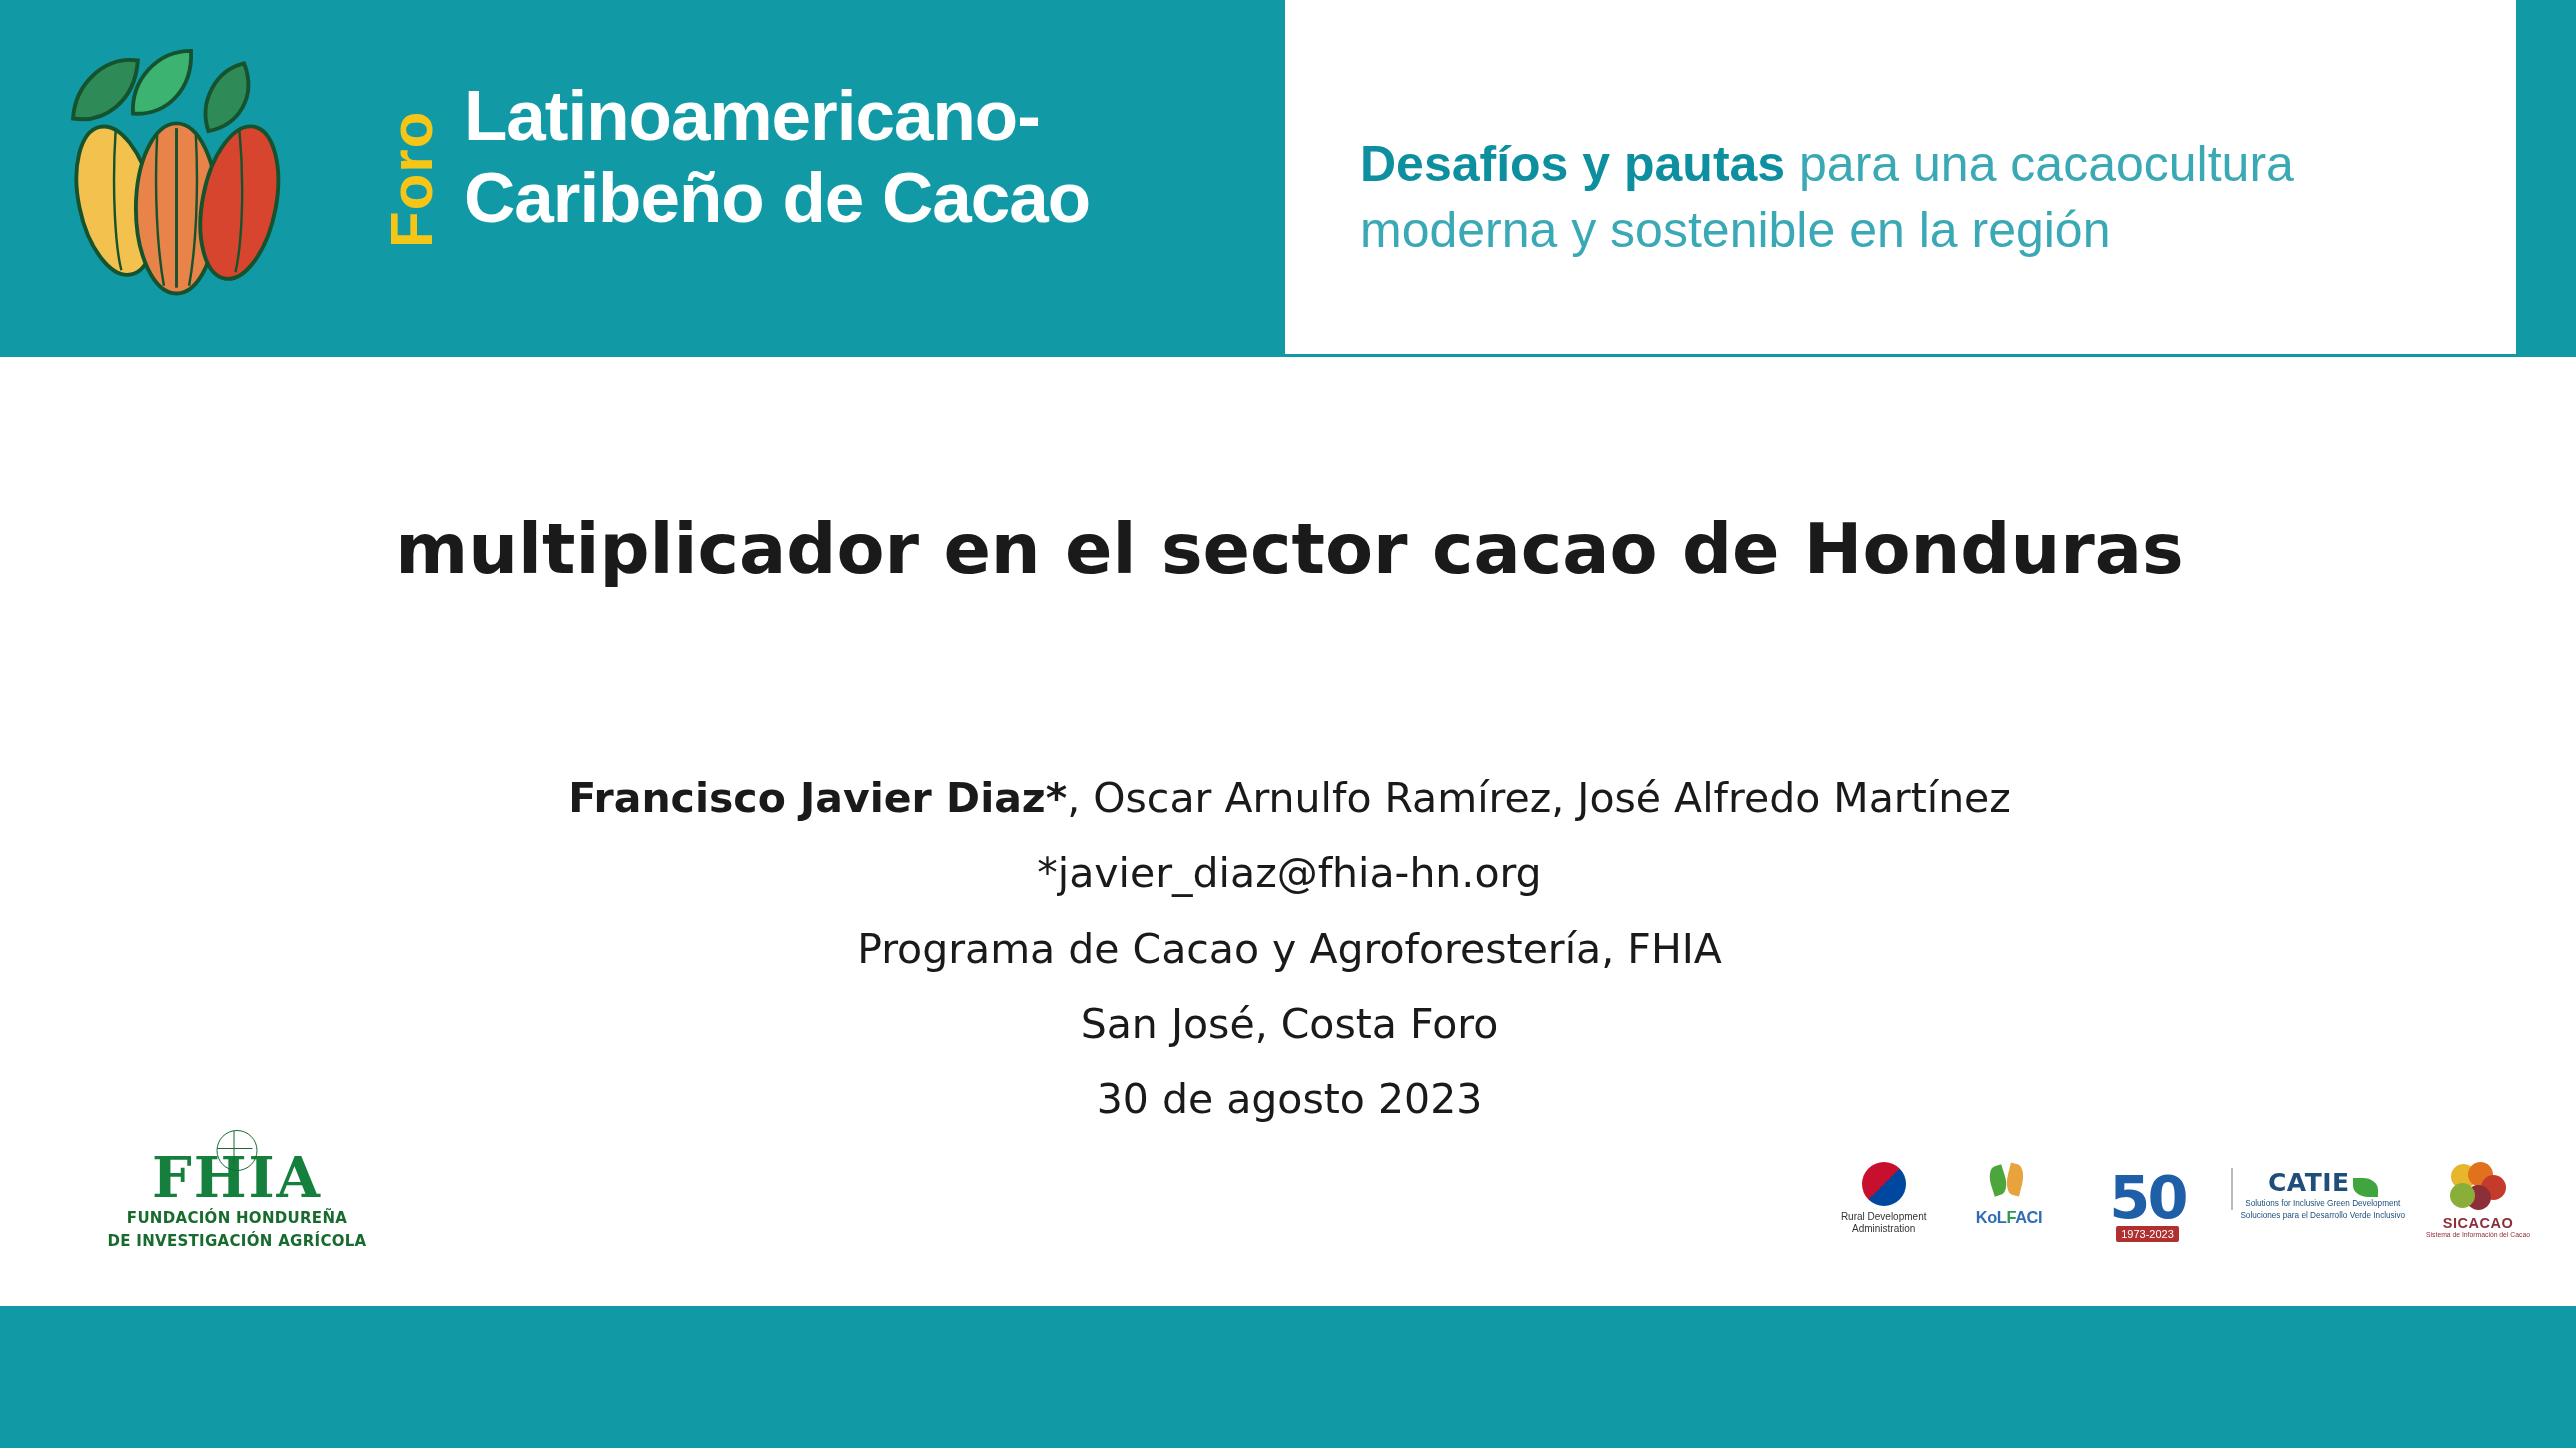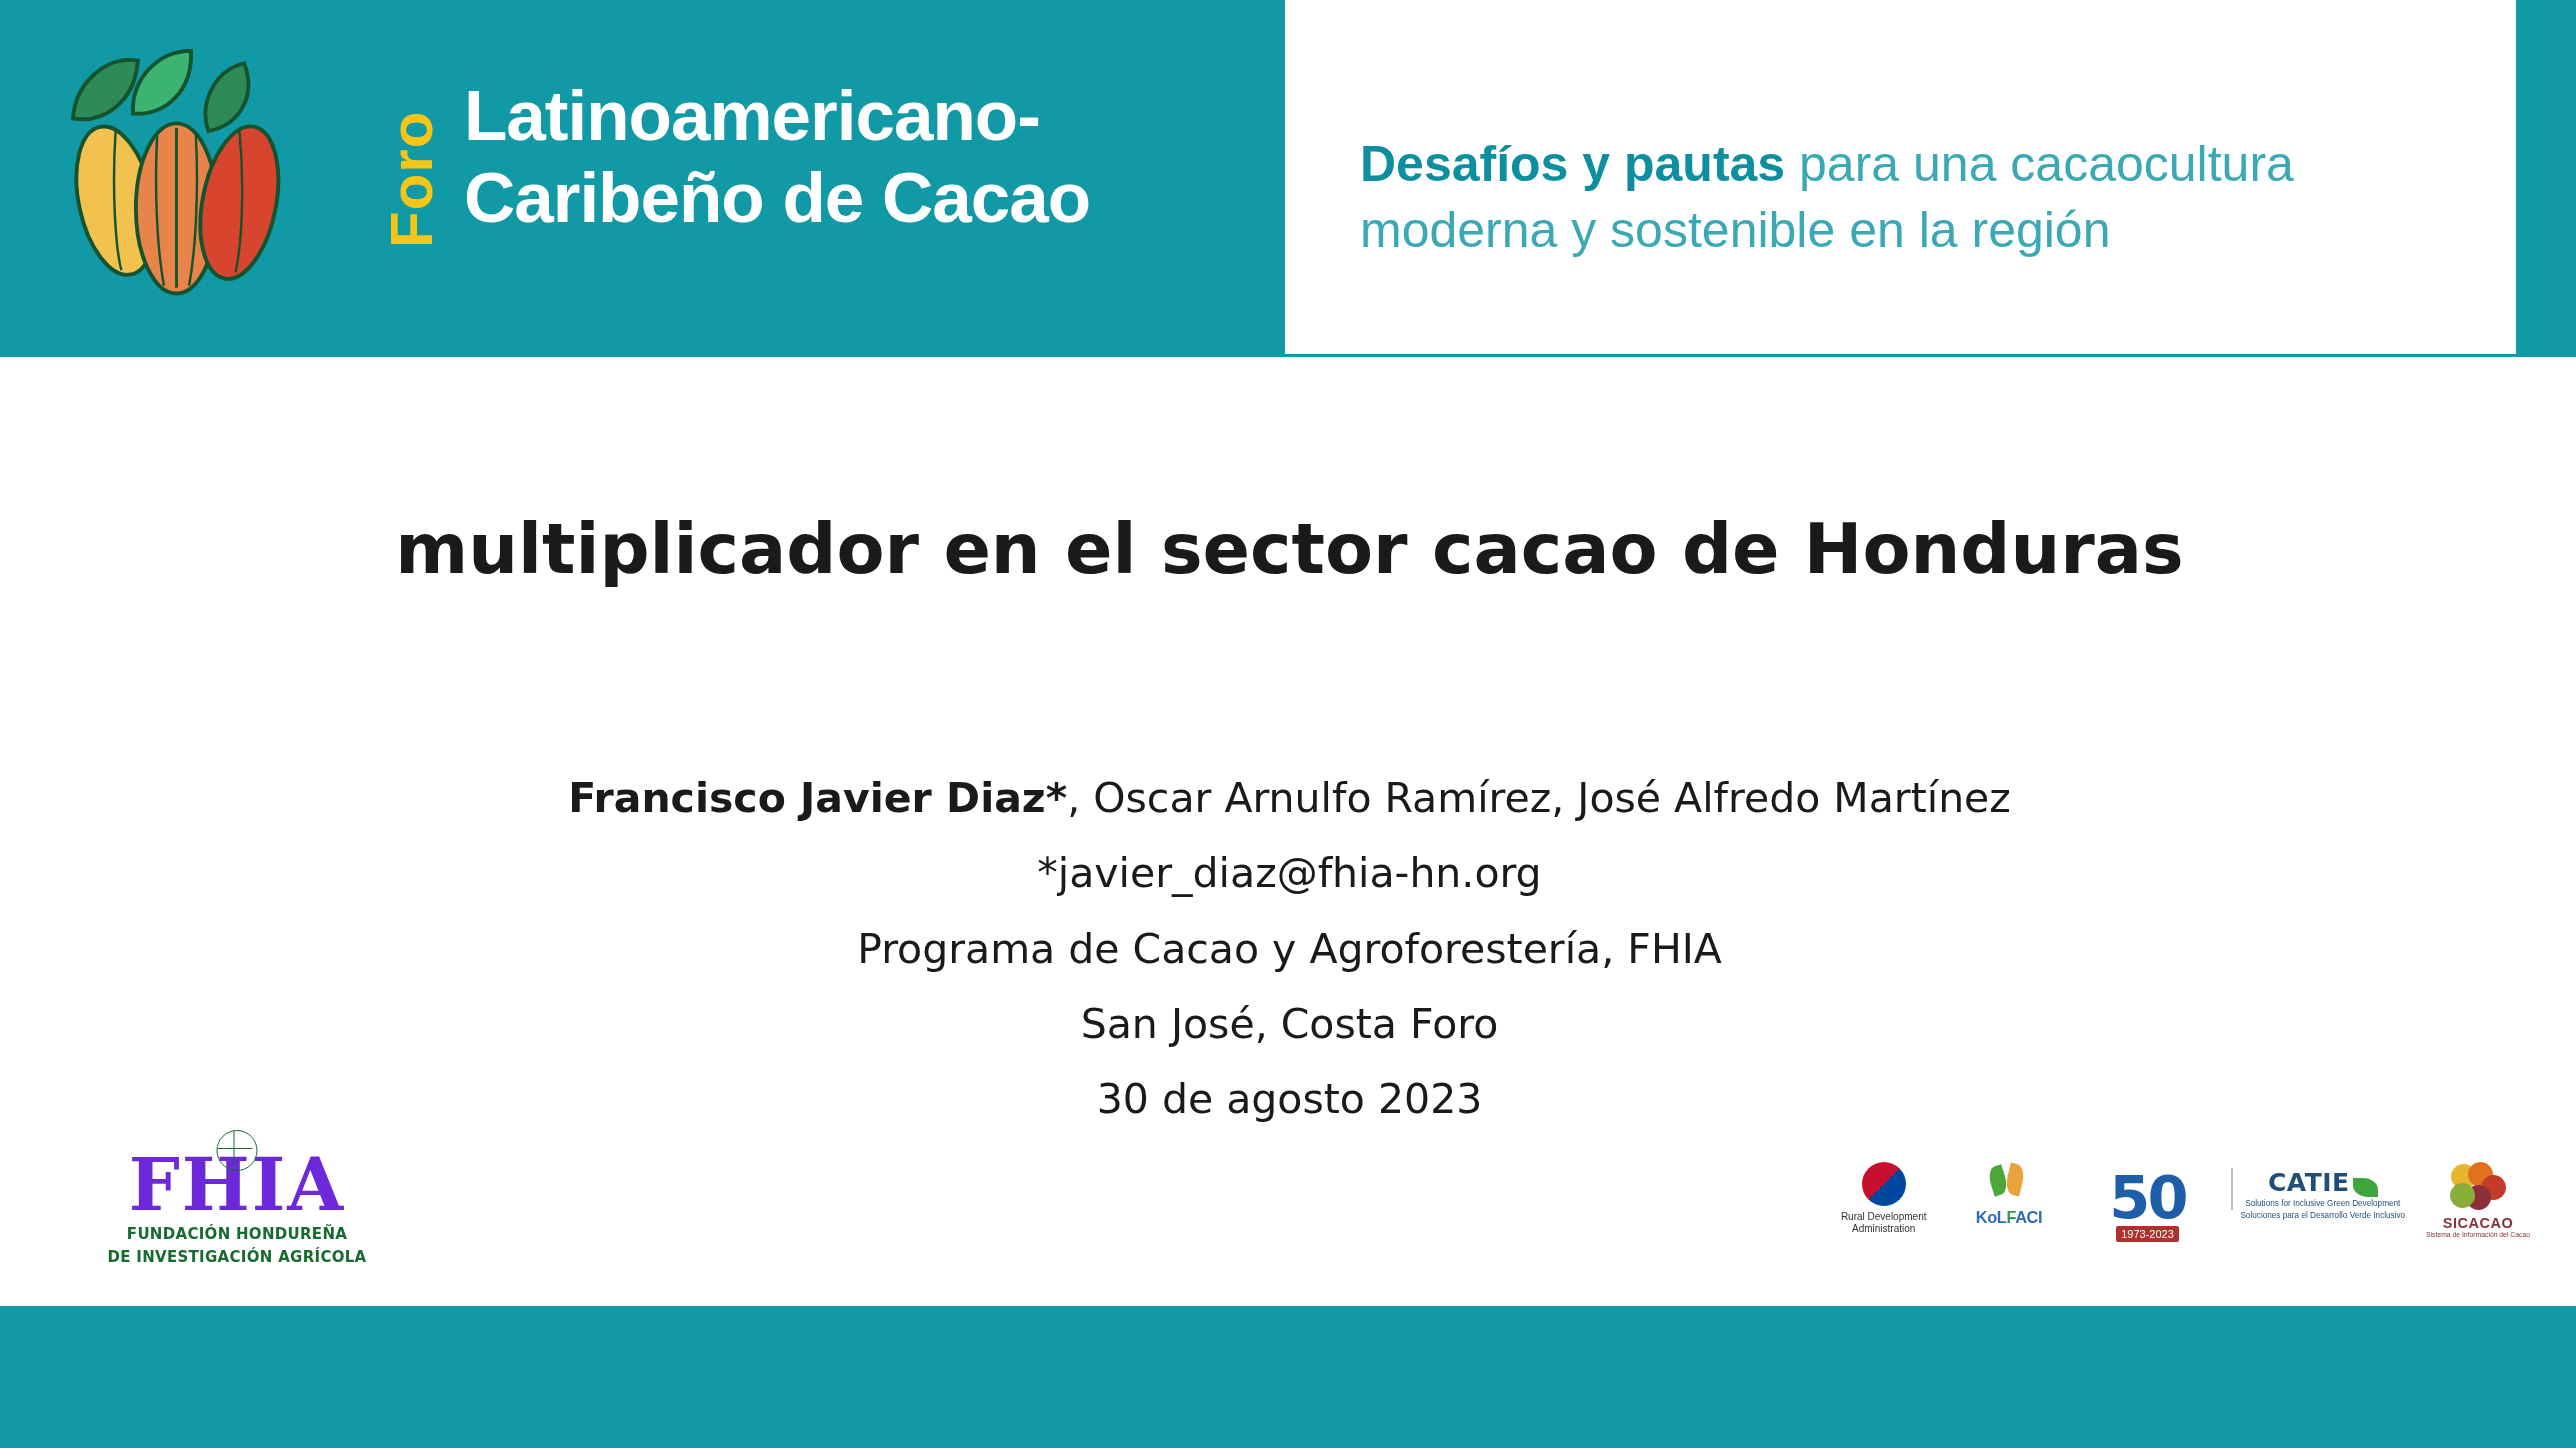--- a/index.html
+++ b/index.html
@@ -122,23 +122,23 @@
   .fhia-logo {
     position: absolute;
     left: 92px;
     top: 1149px;
     width: 290px;
     height: 126px;
     text-align: center;
   }
   .fhia-mark {
     font-family: "DejaVu Serif", serif;
-    font-size: 72px;
-    font-weight: bold;
-    color: #6d28d9;
+    font-size: 56px;
+    font-weight: bold;
+    color: #15803d;
     letter-spacing: 1.9px;
     line-height: 1;
     position: relative;
   }
   .fhia-globe {
     position: absolute;
     left: 50%;
     top: -19.3px;
     transform: translateX(-50%);
     width: 39px; height: 39px;

